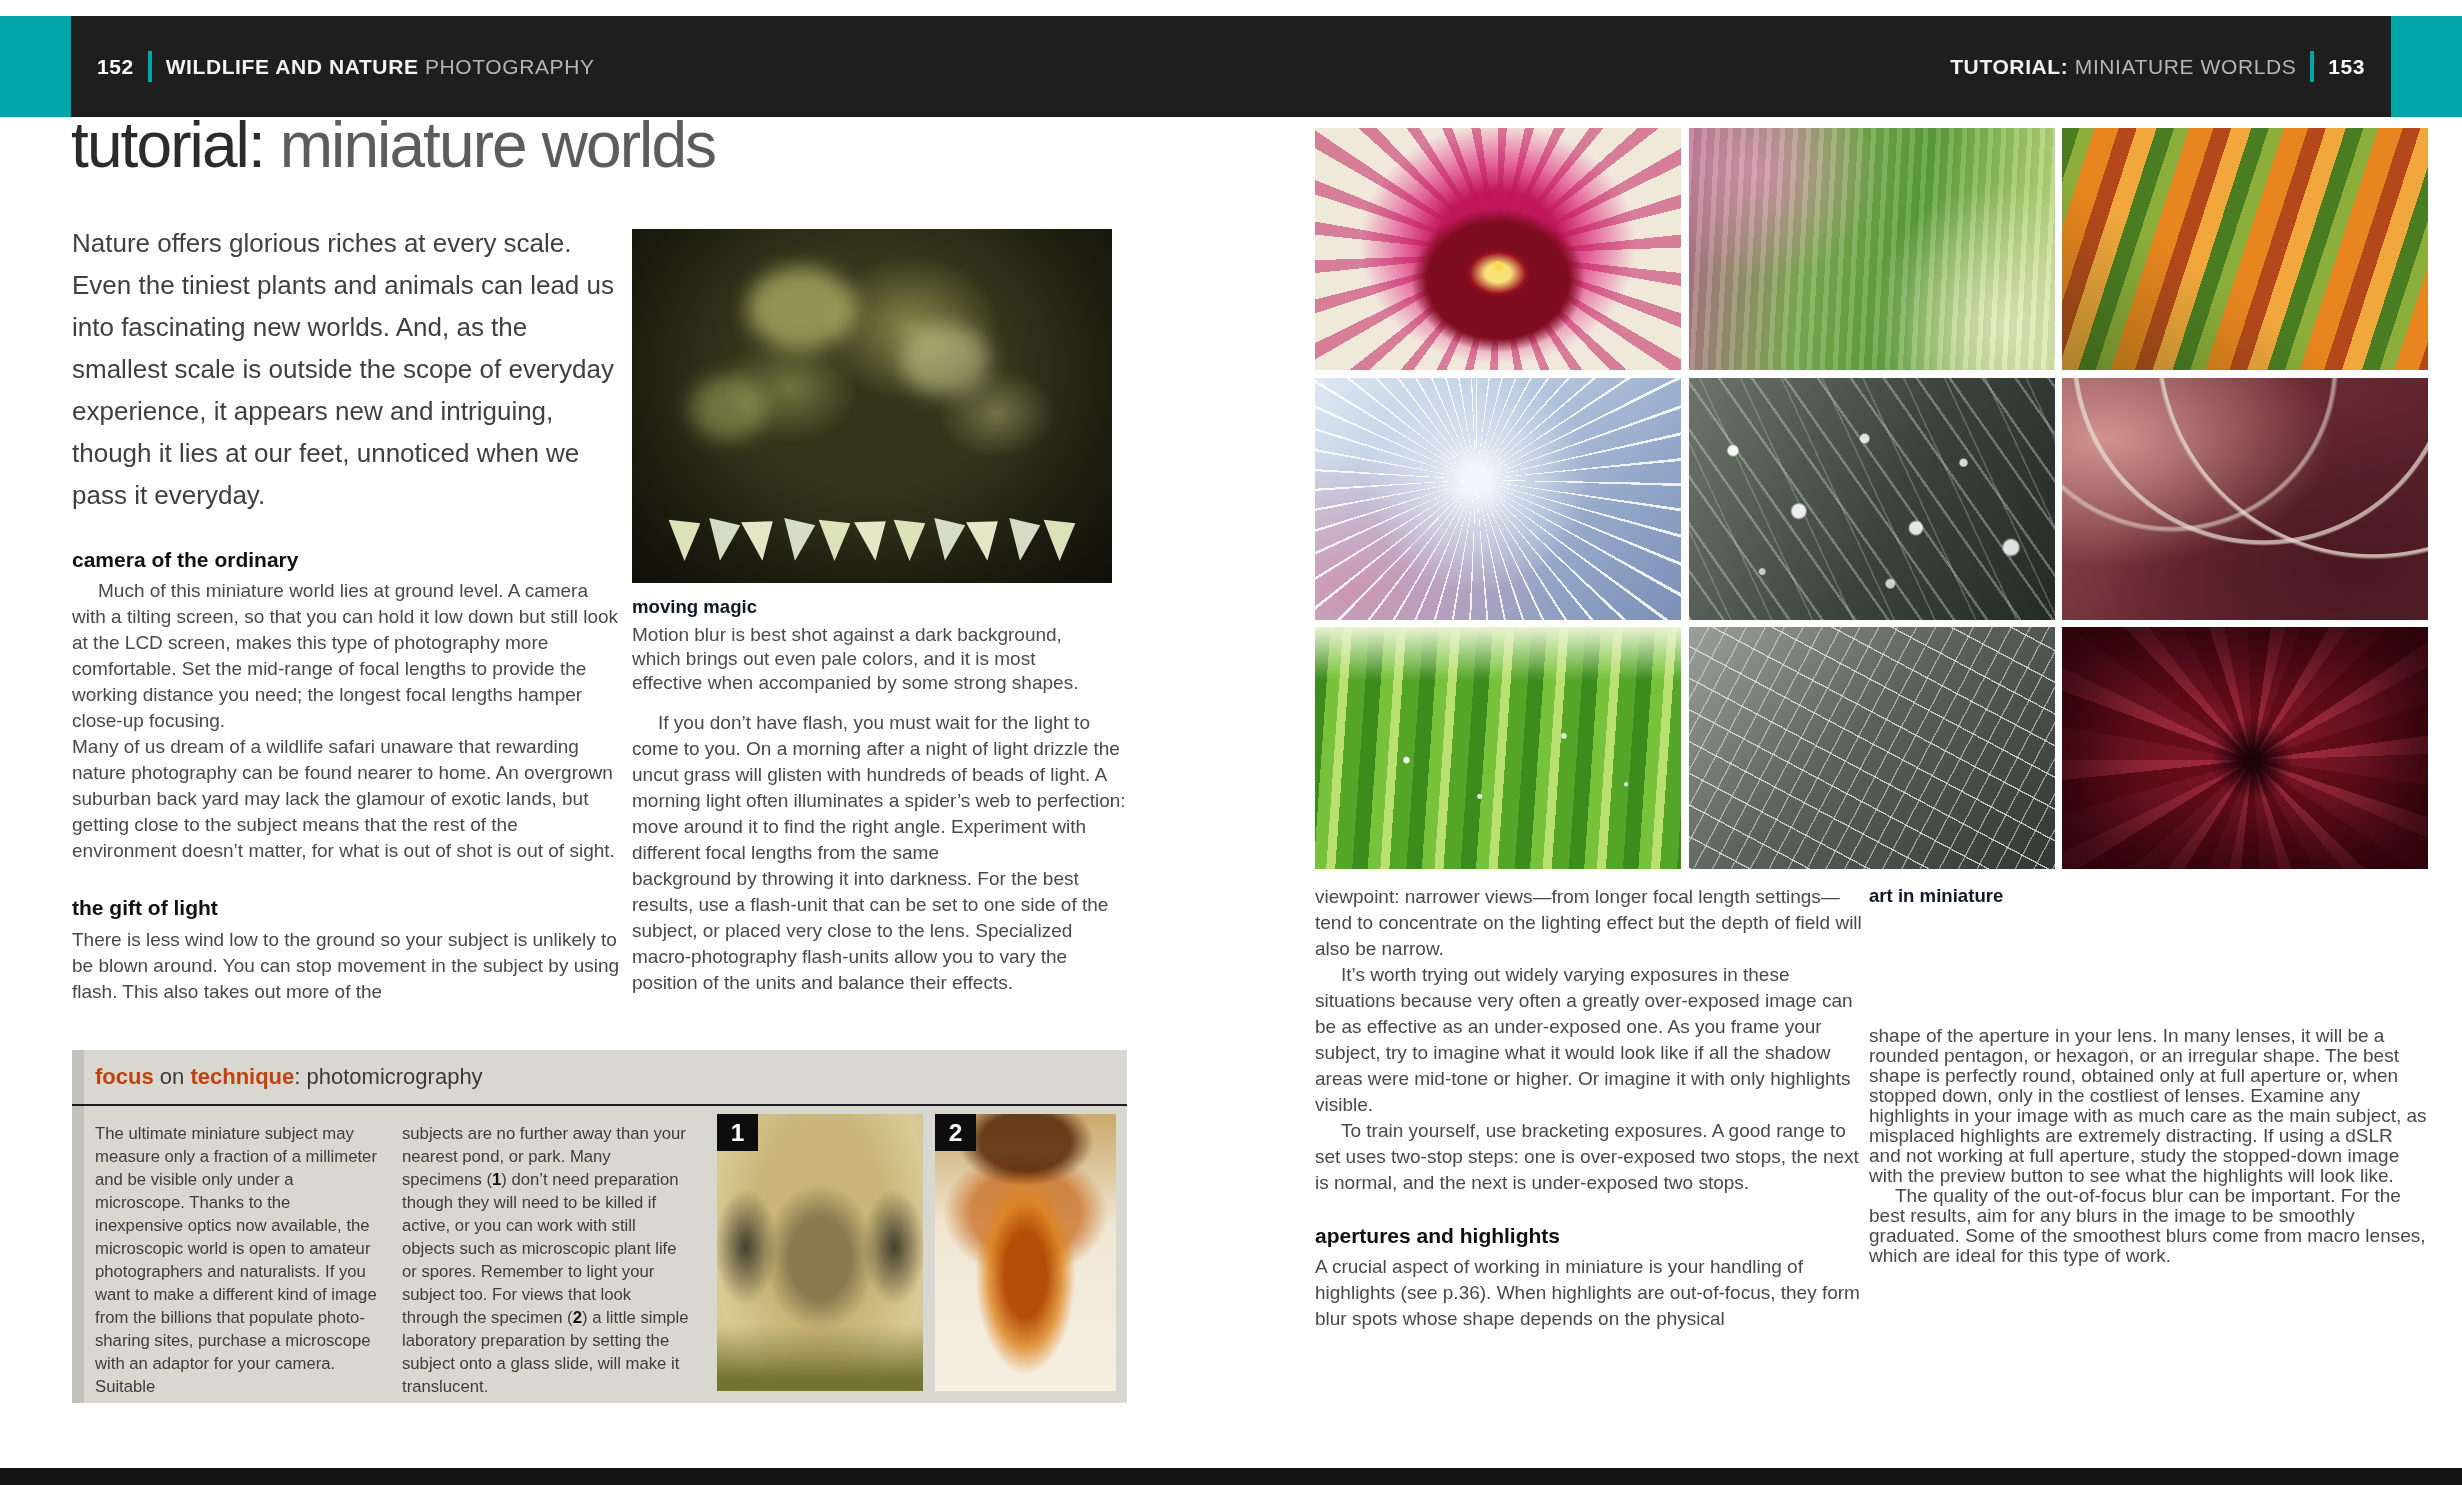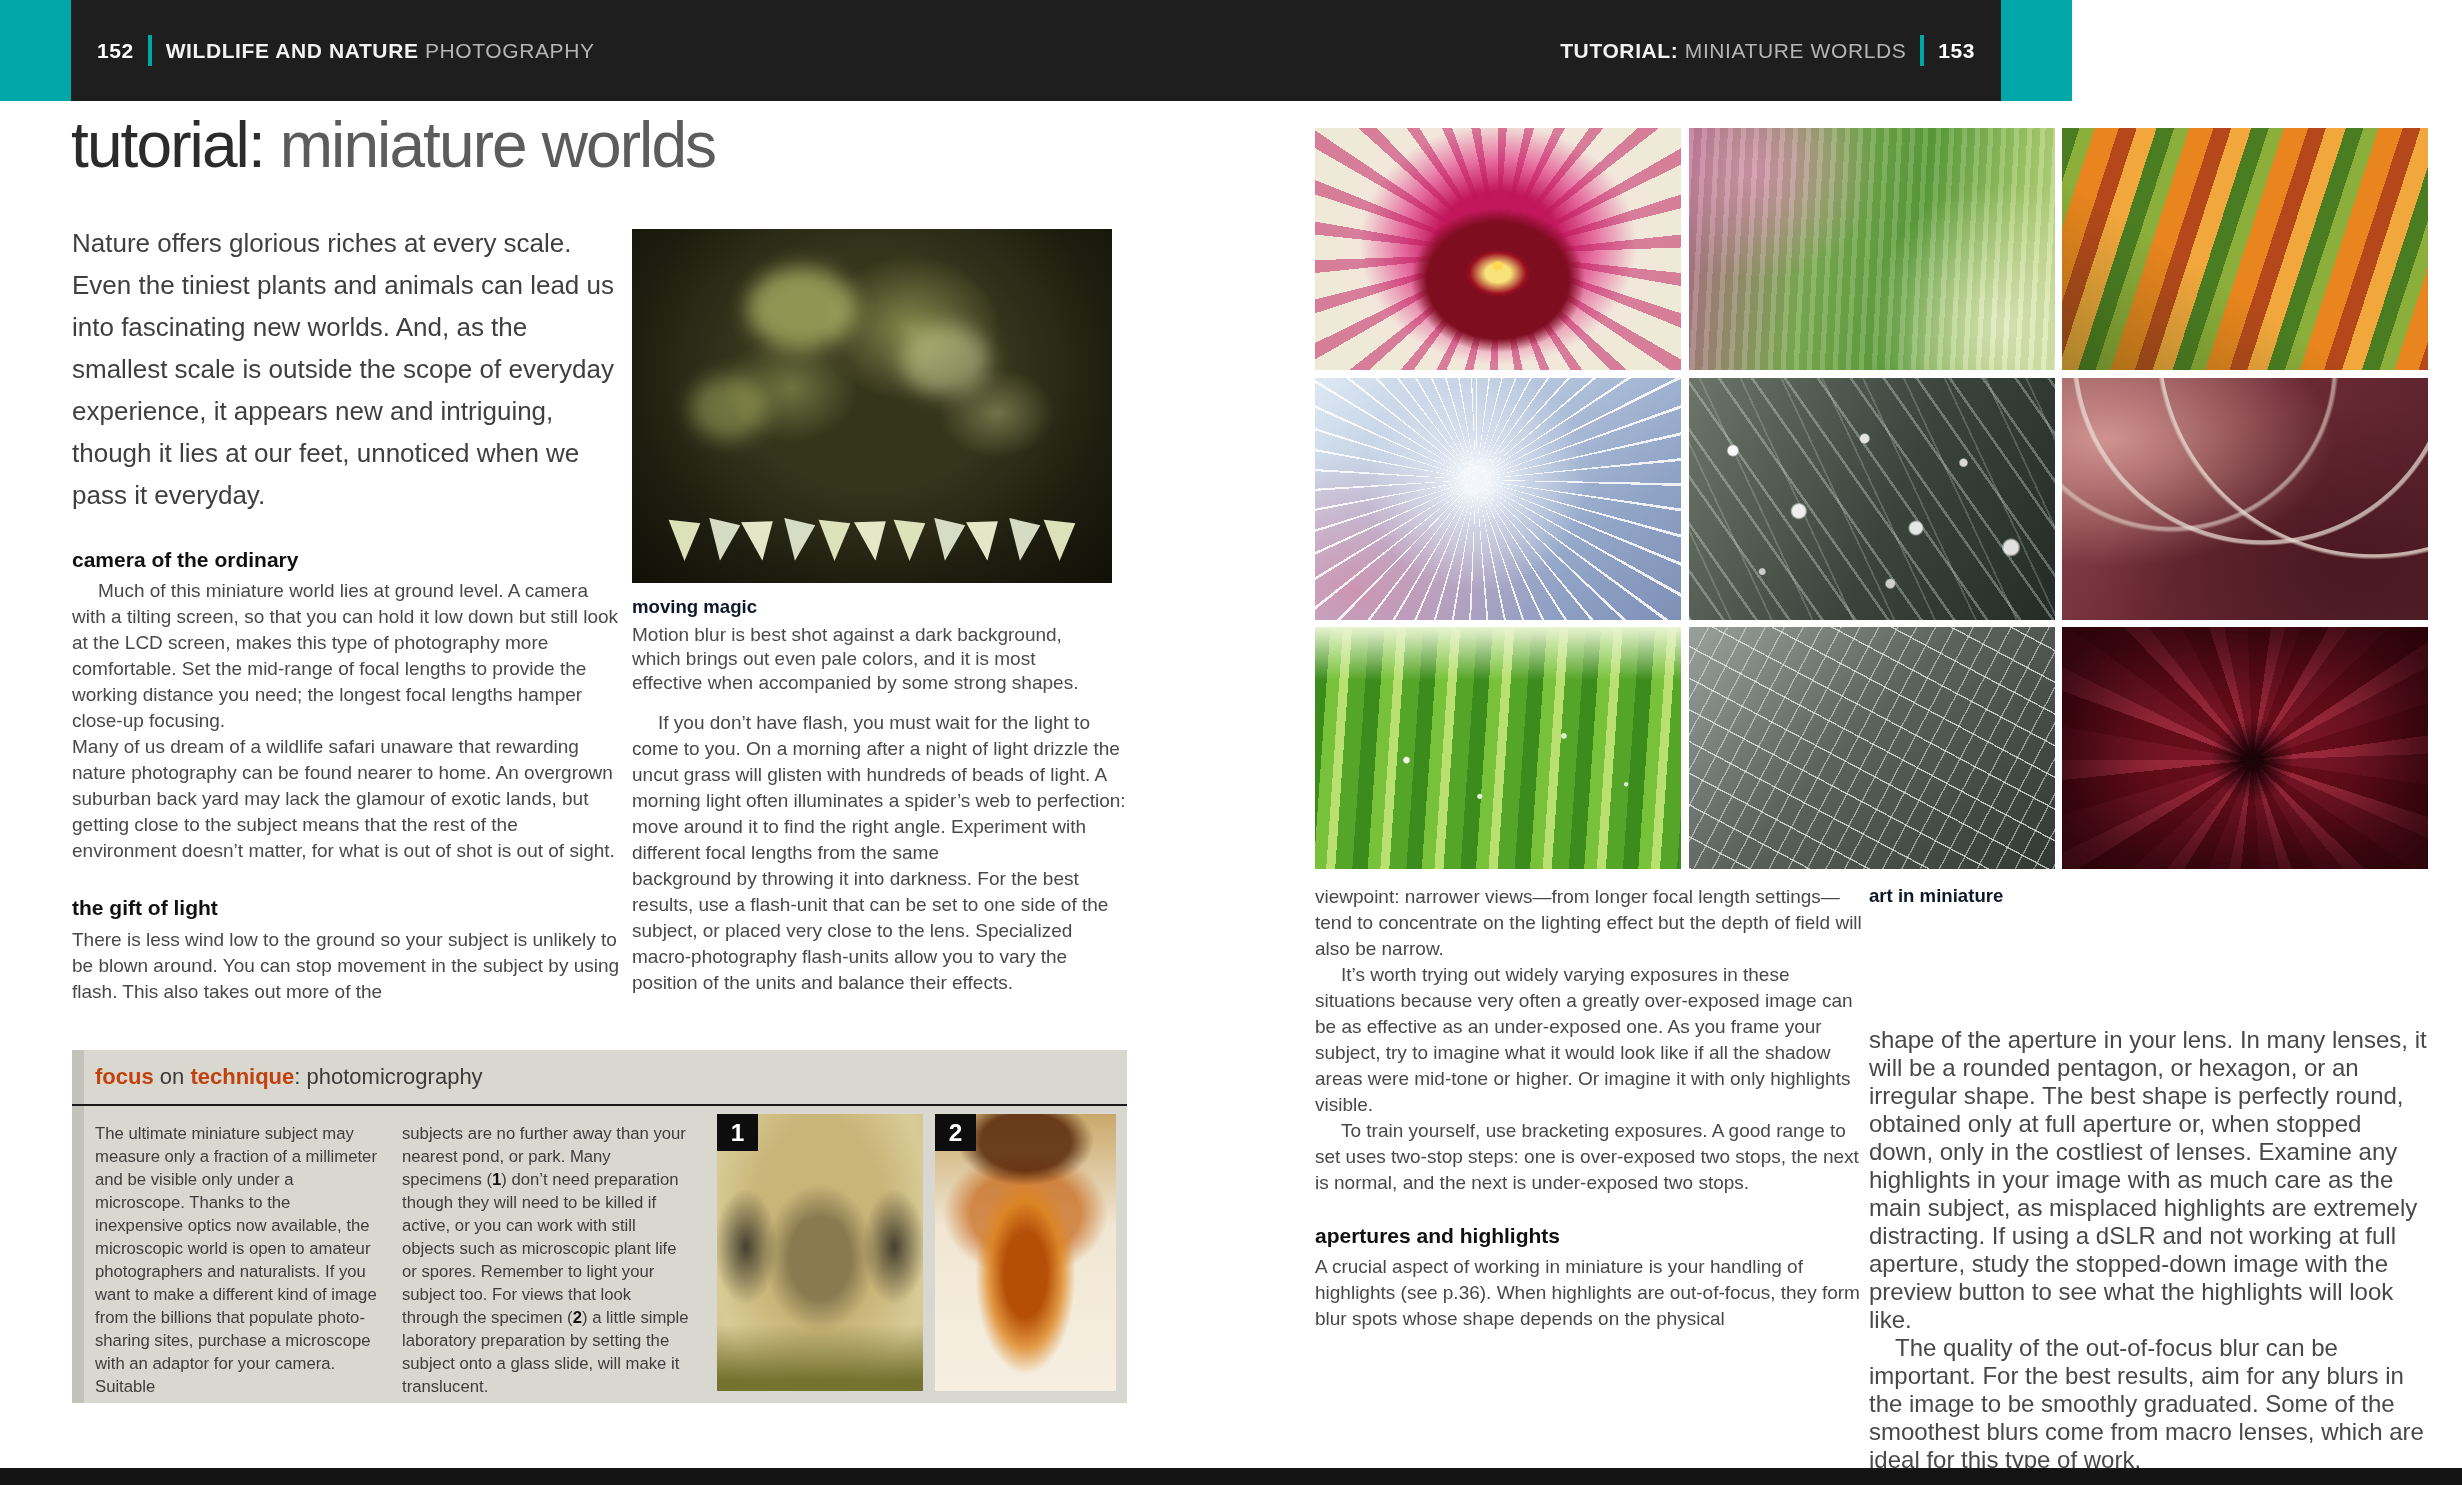--- a/index.html
+++ b/index.html
@@ -2,21 +2,21 @@
 <html style="font-size:10.3px"><head>
 <meta charset="utf-8">
 <style>
   * { margin:0; padding:0; box-sizing:border-box; }
   html,body { background:#ffffff; }
   .spread {
     position:relative; width:2462px; height:1485px; background:#ffffff;
     font-family:"Liberation Sans", sans-serif; color:#474747; overflow:hidden;
   }
   
-  .topbar { position:absolute; top:0; left:0; width:2072px; height:101px; background:#1e1e1e; }
+  .topbar { position:absolute; top:16px; left:0; width:2462px; height:101px; background:#1e1e1e; }
   .corner { position:absolute; top:0; width:71px; height:101px; background:#00a6a8; }
   .corner.left { left:0; } .corner.right { right:0; }
   .hrow { position:absolute; top:0; left:71px; right:71px; height:101px;
           display:flex; align-items:center; justify-content:space-between; padding:0 26px; }
   .hgroup { display:flex; align-items:center; font-size:21px; letter-spacing:0.6px; }
   .pnum { color:#ffffff; font-weight:bold; }
   .tealbar { display:inline-block; width:3.8px; height:31px; background:#00a6a8; margin:0 14px; }
   .hbold { color:#f2f2f2; font-weight:bold; }
   .hlite { color:#b5b5b5; font-weight:normal; }
   .hsp { white-space:pre; }
@@ -135,21 +135,21 @@
   .g9 { background:
       radial-gradient(circle at 52% 55%, rgba(20,2,6,.9) 0 4%, transparent 18%),
       repeating-conic-gradient(from 20deg at 52% 55%, #6b0e1c 0 10deg, #a12a3e 10deg 16deg, #7c1628 16deg 26deg);
       box-shadow:inset 0 0 90px 32px rgba(25,0,5,.85); }
   
   .rcol1 { position:absolute; left:1315px; top:884px; width:551px; }
   .rcol1 .body-p { font-size:19px; line-height:26px; }
   .rcol1 .h2 { margin-top:28px; }
   .rcap { position:absolute; left:1869px; top:885px; width:559px; }
   .rcol2 { position:absolute; left:1869px; top:1026px; width:559px; }
-  .rcol2 .body-p { font-size:24px; line-height:28px; }
+  .rcol2 .body-p { font-size:19px; line-height:20px; }
 </style>
 </head>
 <body>
 
 <div class="spread">
 
   <div class="topbar">
     <div class="corner left"></div>
     <div class="corner right"></div>
     <div class="hrow">

